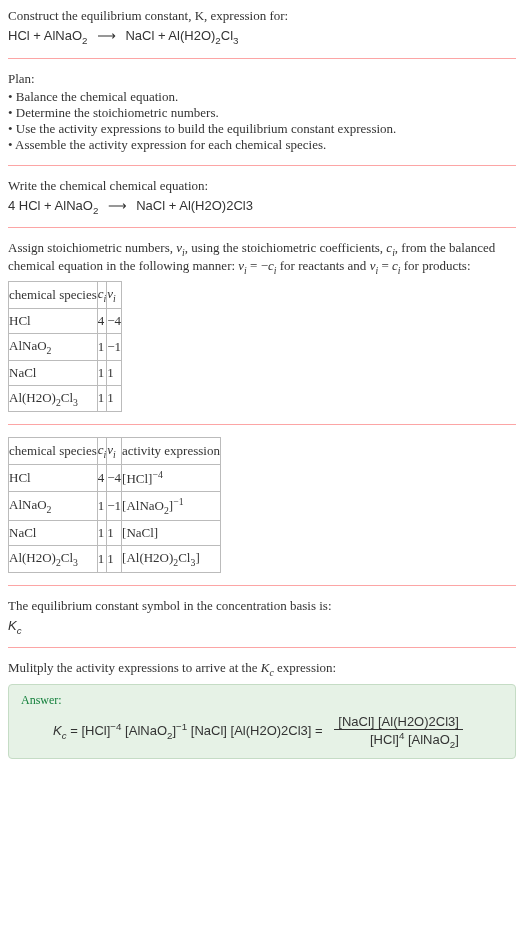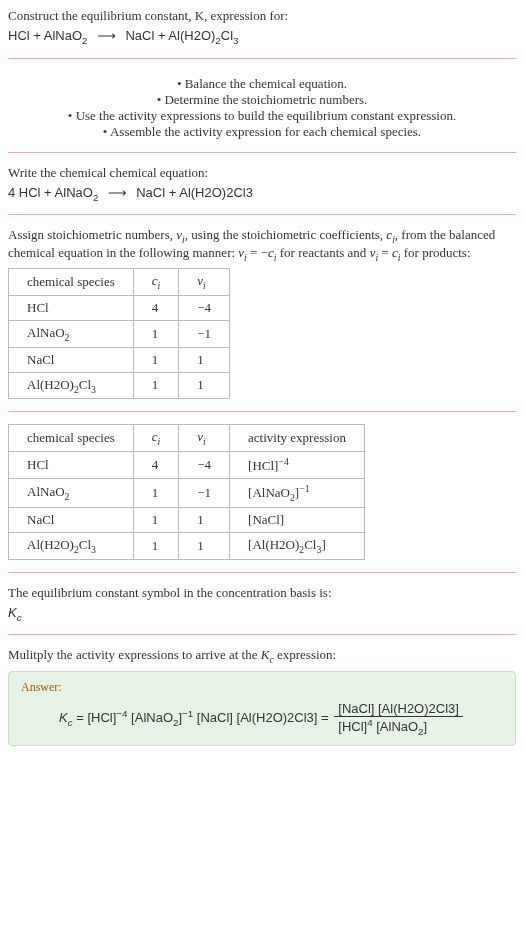--- a/index.html
+++ b/index.html
@@ -30,81 +30,81 @@
     sup {
       font-size: 0.75em;
       vertical-align: super;
     }
     table {
       border-collapse: collapse;
       margin-top: 6px;
     }
     td, th {
       border: 1px solid #bbb;
-      padding: 4px 18px;
+      padding: 4px 0;
       font-weight: normal;
       text-align: left;
       font-size: 13px;
     }
     .answer-box {
       background: #e6f2e6;
       border: 1px solid #c5dcc5;
       border-radius: 4px;
       padding: 8px 12px;
       margin-top: 6px;
     }
     .answer-label {
       font-size: 12px;
-      color: #a16207;
+      color: #15803d;
       margin-bottom: 6px;
     }
     .fraction {
       display: inline-block;
       vertical-align: middle;
-      text-align: left;
-      margin: 0 2px;
+      text-align: right;
+      margin: 0 8px;
     }
     .fraction .num {
       display: block;
       border-bottom: 1px solid #333;
       padding: 0 4px;
     }
     .fraction .den {
       display: block;
       padding: 0 4px;
     }
     .italic {
       font-style: italic;
     }
     .arrow {
       margin: 0 6px;
     }
     .plan-list {
-      margin: 17px 0 0 0;
+      margin: 2px 0 0 0;
       padding-left: 0;
-      text-align: center;
     }
     .plan-list li {
       list-style: none;
     }
     .plan-list li::before {
       content: "• ";
     }
   </style>
 </head>
 <body>
 
 <div class="section">
   <div>
     <span>Construct the equilibrium constant, K, expression for:</span>
   </div>
   <div class="equation">HCl + AlNaO<sub>2</sub> <span class="arrow">⟶</span> NaCl + Al(H2O)<sub>2</sub>Cl<sub>3</sub></div>
 </div>
 
 <div class="section">
+  <div>Plan:</div>
   <ul class="plan-list">
     <li>Balance the chemical equation.</li>
     <li>Determine the stoichiometric numbers.</li>
     <li>Use the activity expressions to build the equilibrium constant expression.</li>
     <li>Assemble the activity expression for each chemical species.</li>
   </ul>
 </div>
 
 <div class="section">
   <div>Write the chemical chemical equation:</div>

